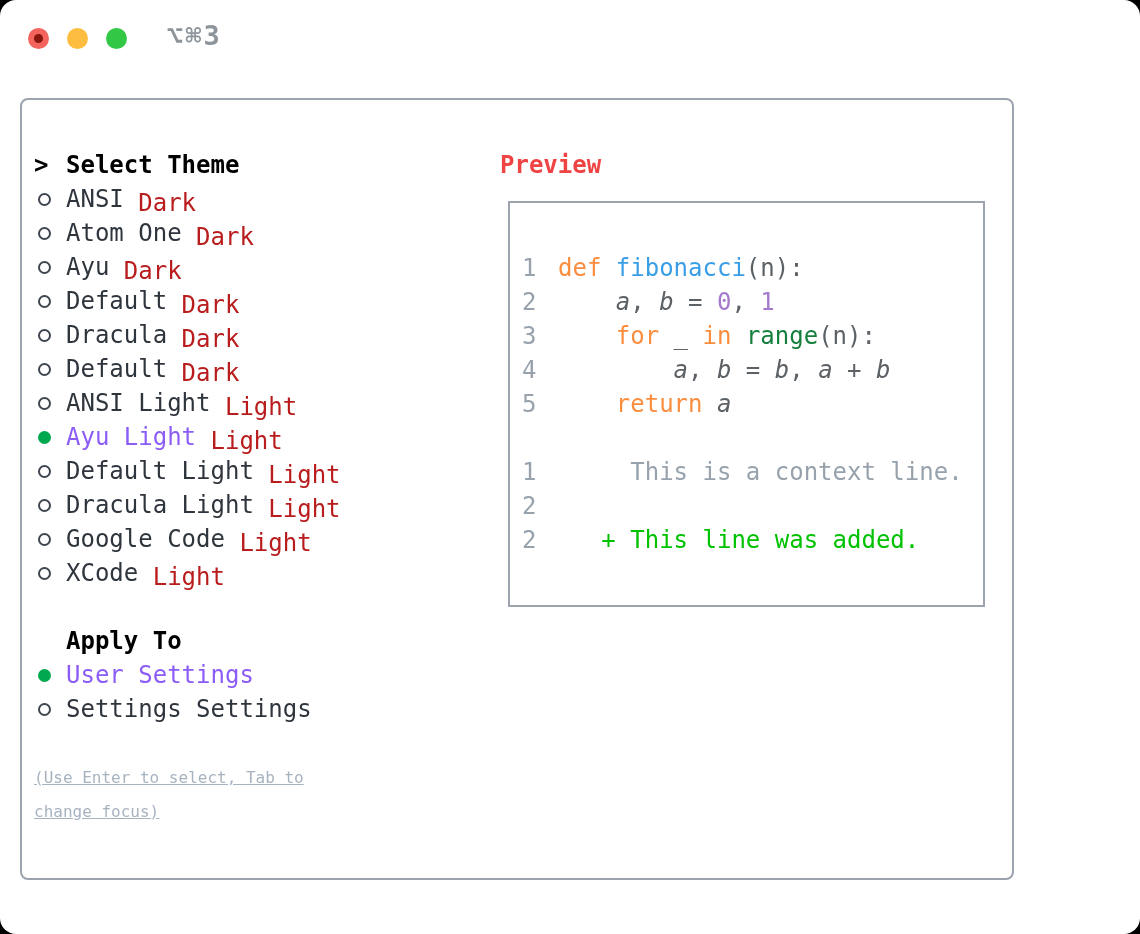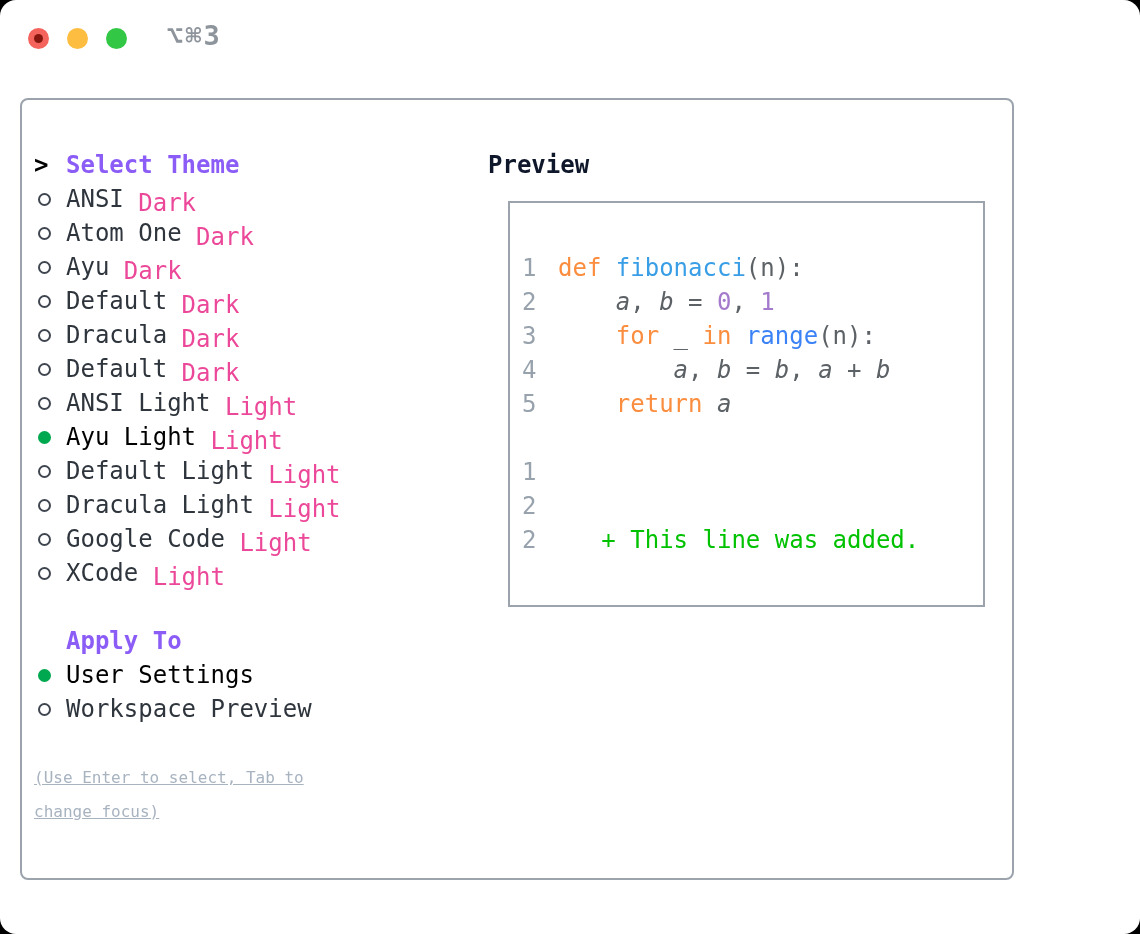--- a/index.html
+++ b/index.html
@@ -17,38 +17,38 @@
   .shortcut{position:absolute;left:167px;top:20px;font-size:27px;font-weight:600;color:#8e949c;letter-spacing:2px;}
   
   .panel{position:absolute;left:20px;top:98px;width:994px;height:782px;
          border:2px solid #9ba3ad;border-radius:8px;box-sizing:border-box;background:#fff;}
   .left-col{position:absolute;left:12px;top:48px;width:450px;}
   .row{display:flex;align-items:center;height:34px;font-size:24px;white-space:pre;}
   .bullet{width:32px;height:34px;display:flex;align-items:center;flex:none;}
   .ring{width:13px;height:13px;border:2px solid #3f4650;border-radius:50%;box-sizing:border-box;margin-left:4px;}
   .ring.sel{background:#00a84f;border-color:#00a84f;}
   .prompt{color:#000;font-weight:700;}
-  .hdr{color:#8b5cf6;font-weight:700;}
+  .hdr{color:#000000;font-weight:700;}
   .name{color:#2f353d;}
-  .name.sel{color:#000000;}
-  .variant{color:#ec4899;margin-top:8px;}
+  .name.sel{color:#8b5cf6;}
+  .variant{color:#b91c1c;margin-top:8px;}
   .hint{height:34px;display:flex;align-items:center;font-size:16px;color:#a8b3c0;white-space:pre;text-decoration:underline;}
   
-  .preview-title{position:absolute;left:466px;top:48px;height:34px;display:flex;align-items:center;
-                 font-size:24px;font-weight:700;color:#0f172a;}
+  .preview-title{position:absolute;left:478px;top:48px;height:34px;display:flex;align-items:center;
+                 font-size:24px;font-weight:700;color:#ef4444;}
   .preview-box{position:absolute;left:486px;top:101px;width:477px;height:406px;
                border:2px solid #9ba3ad;box-sizing:border-box;background:#fff;}
   .code-lines{padding:48px 0 0 12px;}
   .cline{display:flex;align-items:center;height:34px;font-size:24px;white-space:pre;}
   .gutter{display:inline-block;width:36px;flex:none;color:#97a2ad;}
   .tok-text{color:#5c6166;}
   .tok-keyword{color:#fa8d3e;}
   .tok-function{color:#399ee6;}
   .tok-number{color:#a37acc;}
-  .tok-call{color:#3b82f6;text-align:right;}
+  .tok-call{color:#15803d;text-align:right;}
   .tok-variable{color:#5c6166;font-style:italic;}
   .tok-context{color:#97a2ad;}
   .tok-deleted{color:#c5260f;}
   .tok-added{color:#00c200;}
 </style>
 </head>
 <body>
 
 <div class="window">
 
@@ -84,39 +84,39 @@
 
       <div class="row"></div>
 
       <div class="row">
         <span class="bullet"></span>
         <span class="hdr">Apply To</span>
       </div>
 
       <div id="apply-list">
           <div class="row"><span class="bullet"><span class="ring sel"></span></span><span class="name sel">User Settings</span></div>
-          <div class="row"><span class="bullet"><span class="ring"></span></span><span class="name">Workspace Preview</span></div>
+          <div class="row"><span class="bullet"><span class="ring"></span></span><span class="name">Settings Settings</span></div>
         </div>
 
       <div class="row"></div>
 
       <div class="hint">(Use Enter to select, Tab to</div>
       <div class="hint">change focus)</div>
     </div>
 
     <div class="preview-title">Preview</div>
 
     <div class="preview-box">
       <div class="code-lines" id="preview-lines">
           <div class="cline"><span class="gutter">1</span><span class="tok-keyword">def</span><span class="tok-text"> </span><span class="tok-function">fibonacci</span><span class="tok-text">(n):</span></div>
           <div class="cline"><span class="gutter">2</span><span class="tok-text">    </span><span class="tok-variable">a</span><span class="tok-text">, </span><span class="tok-variable">b</span><span class="tok-text"> = </span><span class="tok-number">0</span><span class="tok-text">, </span><span class="tok-number">1</span></div>
           <div class="cline"><span class="gutter">3</span><span class="tok-text">    </span><span class="tok-keyword">for</span><span class="tok-text"> _ </span><span class="tok-keyword">in</span><span class="tok-text"> </span><span class="tok-call">range</span><span class="tok-text">(n):</span></div>
           <div class="cline"><span class="gutter">4</span><span class="tok-text">        </span><span class="tok-variable">a</span><span class="tok-text">, </span><span class="tok-variable">b</span><span class="tok-text"> = </span><span class="tok-variable">b</span><span class="tok-text">, </span><span class="tok-variable">a</span><span class="tok-text"> + </span><span class="tok-variable">b</span></div>
           <div class="cline"><span class="gutter">5</span><span class="tok-text">    </span><span class="tok-keyword">return</span><span class="tok-text"> </span><span class="tok-variable">a</span></div>
           <div class="cline"><span class="gutter"></span></div>
-          <div class="cline"><span class="gutter">1</span></div>
+          <div class="cline"><span class="gutter">1</span><span class="tok-context">     This is a context line.</span></div>
           <div class="cline"><span class="gutter">2</span></div>
           <div class="cline"><span class="gutter">2</span><span class="tok-added">   + This line was added.</span></div>
         </div>
     </div>
 
   </div>
 </div>
 
 </body></html>

